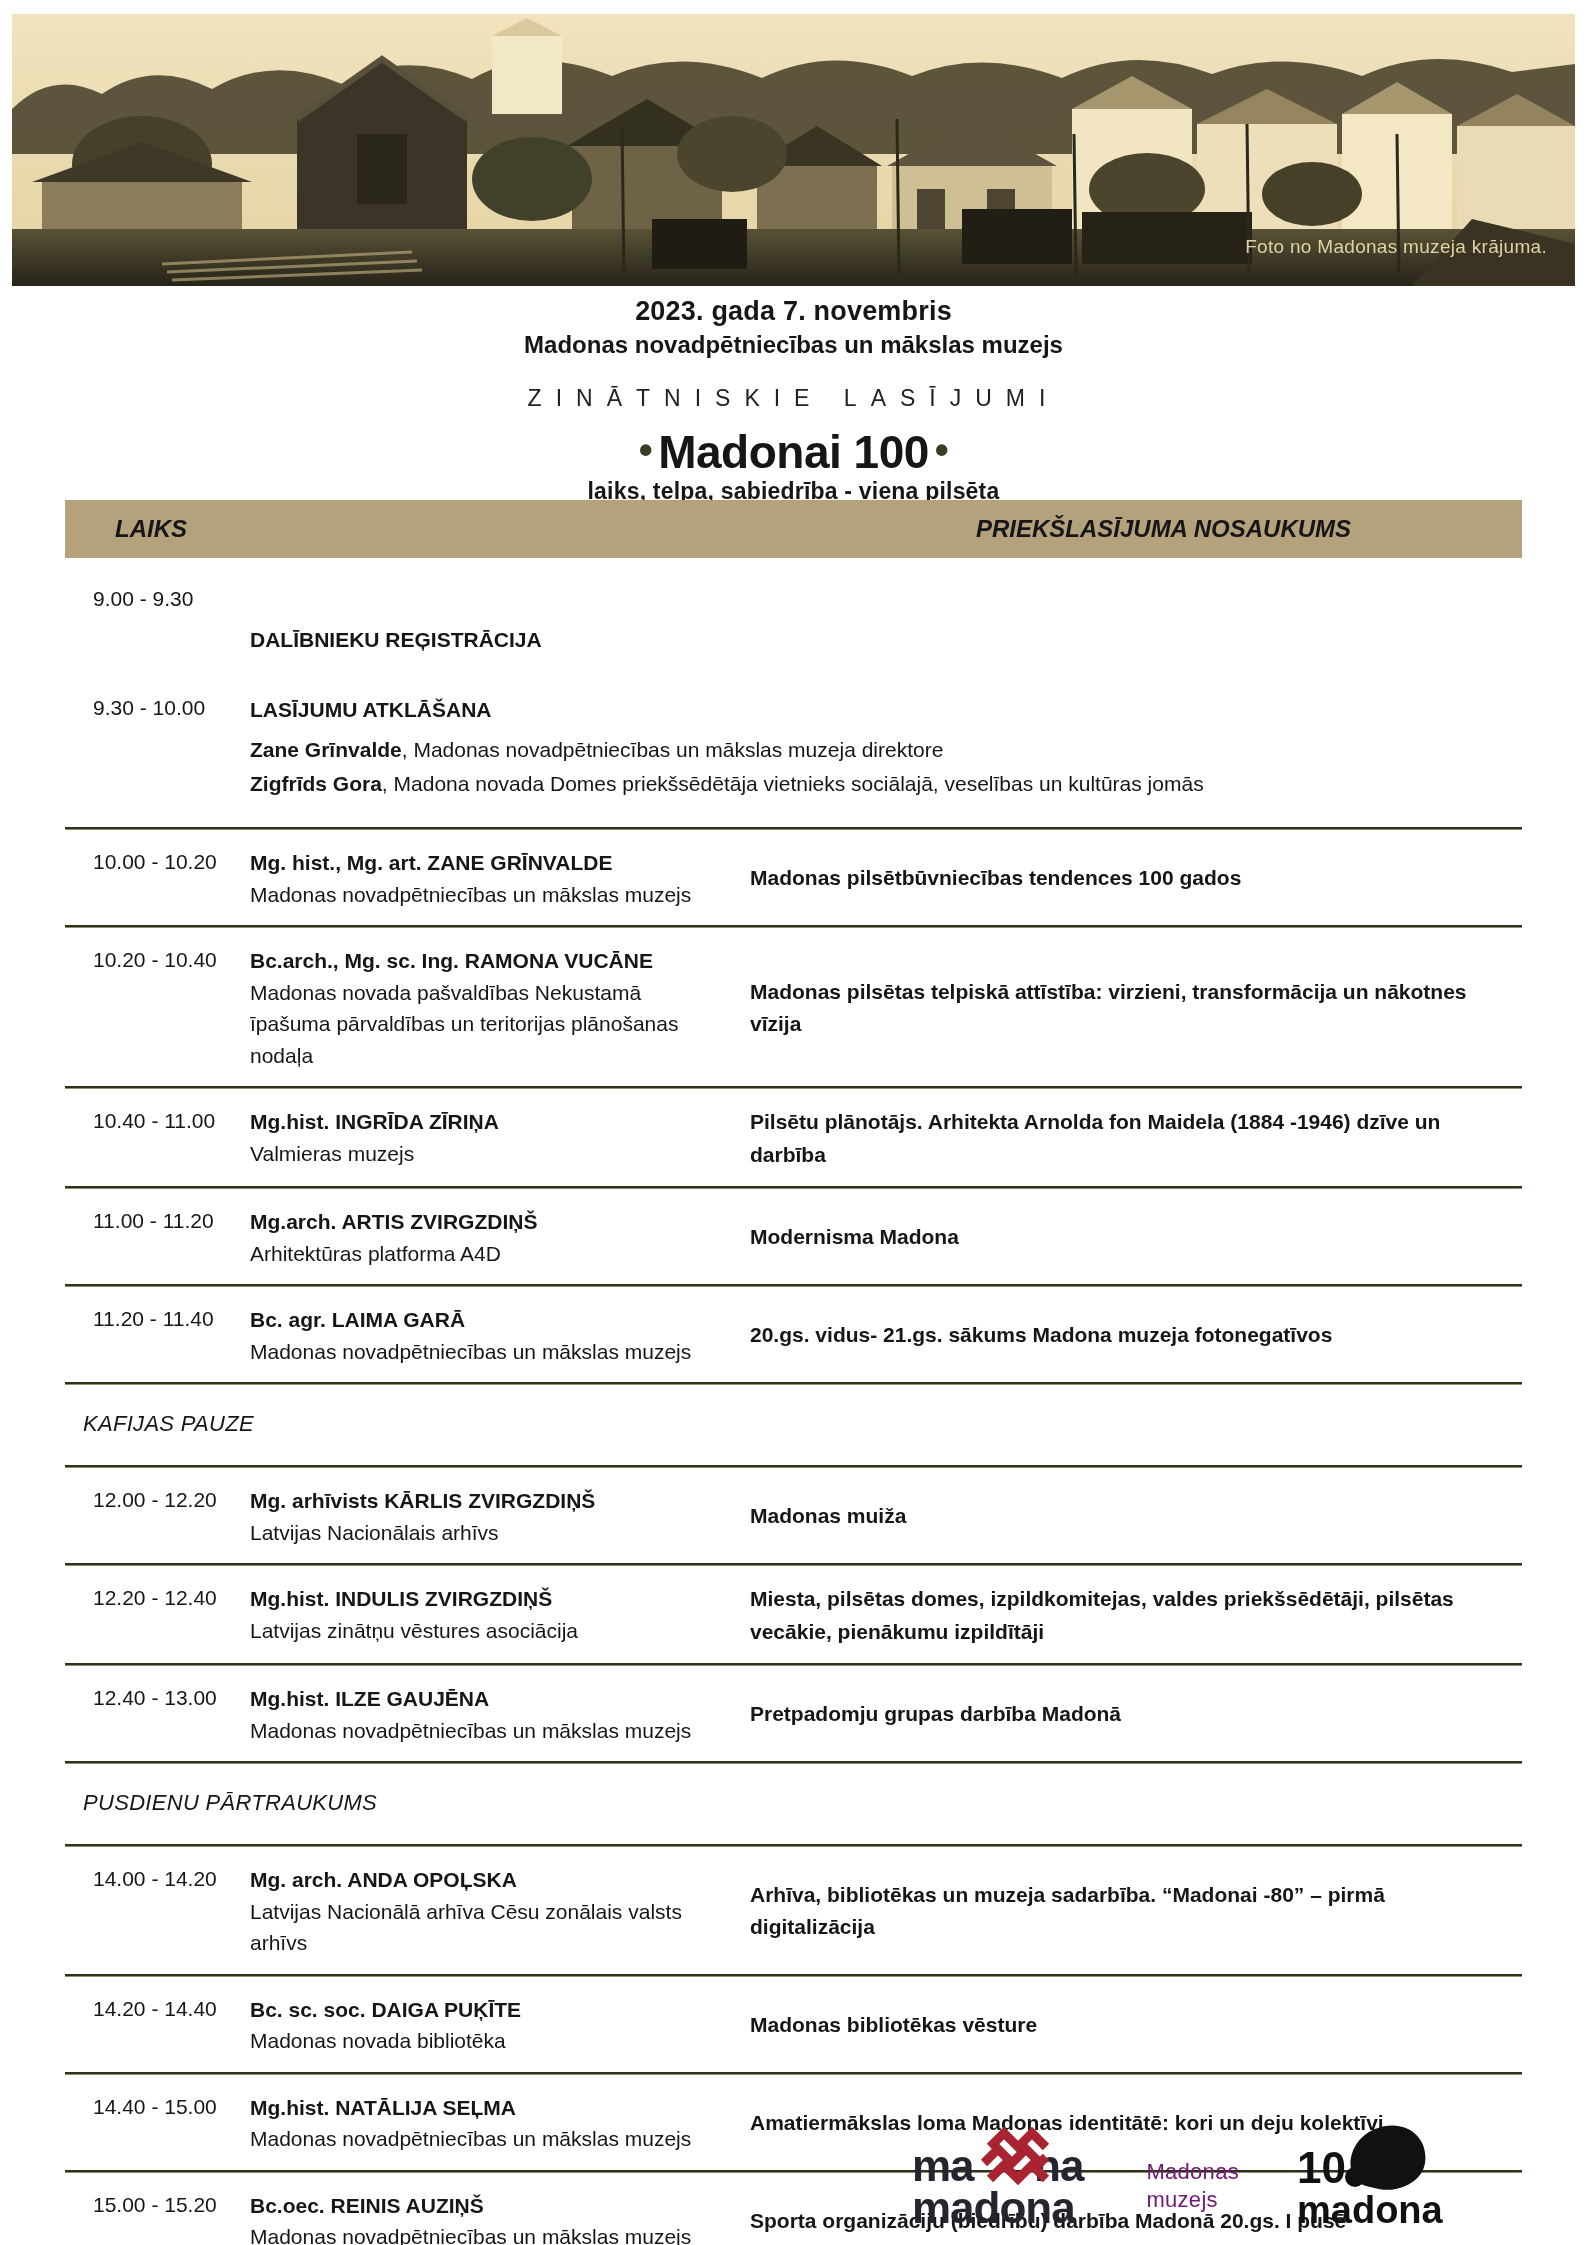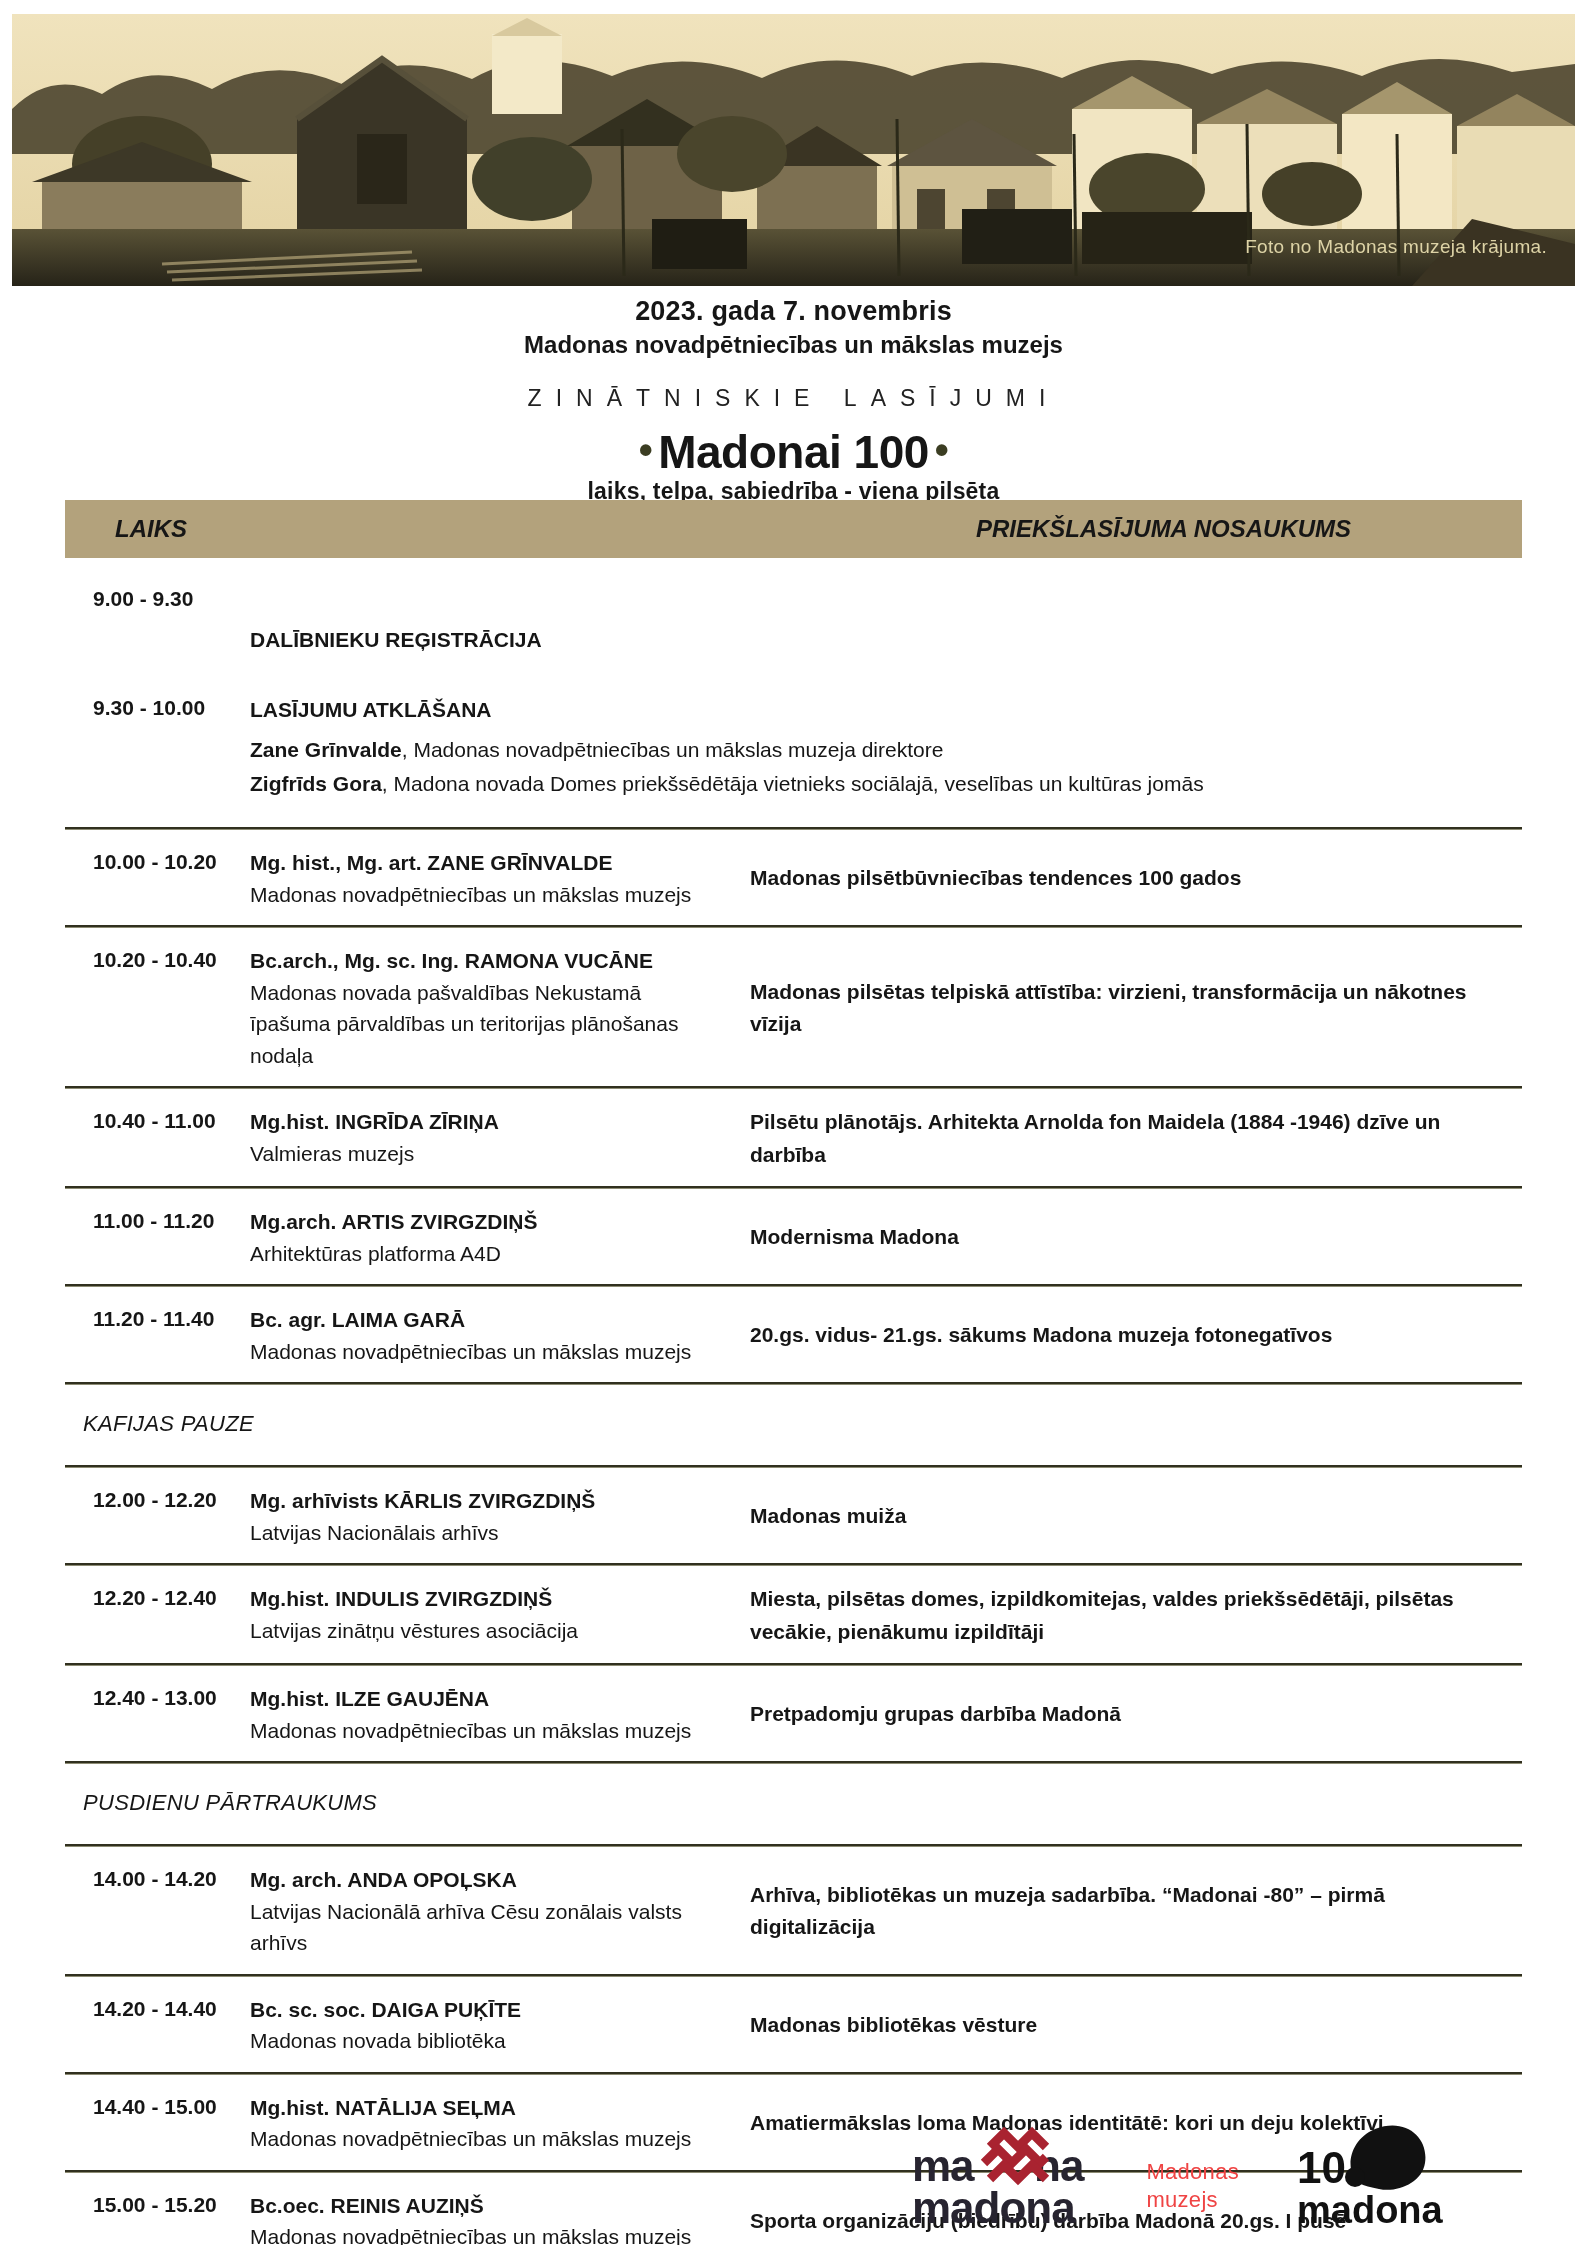--- a/index.html
+++ b/index.html
@@ -22,37 +22,37 @@
   .head .subtitle { font-size:23px; font-weight:bold; margin-top:2px; letter-spacing:.2px; }
 
   
   .band { position:absolute; left:65px; top:500px; width:1457px; height:58px;
           background:#b3a27c; display:grid; grid-template-columns:250px 430px 1fr; align-items:center;font-style:italic; }
   .band .c1 { font-size:24px; font-weight:bold; padding-left:50px; }
   .band .c3 { font-size:24px; font-weight:bold; text-align:center; padding-left:60px; }
 
   .rows { position:absolute; left:65px; top:562px; width:1457px; }
   .row { display:grid; grid-template-columns:185px 475px 1fr; align-items:start; padding:17px 0 15px 0; }
-  .row .time { font-size:21px; font-weight:bold; padding-left:28px; white-space:nowrap; padding-top:3px; }
+  .row .time { font-size:21px; font-weight:normal; padding-left:28px; white-space:nowrap; padding-top:3px; }
   .row .speaker { font-size:21px; line-height:1.5; padding-right:30px; }
   .row .speaker .name { font-weight:bold; }
   .row .title-cell { font-size:21px; font-weight:bold; line-height:1.55; padding-right:10px; align-self:center;margin-left:25px; }
   .row.plain .event { grid-column:2 / 4; font-size:21px; font-weight:bold; padding-top:3px;margin-top:41px; }
   .row.plain { padding:22px 0 24px 0; }
   .row.opening { padding-bottom:26px; }
   .row.opening .block { grid-column:2 / 4; font-size:21px; line-height:1.62; }
   .row.opening .block .hdr { font-weight:bold; padding-bottom:6px; }
   .row.opening .block .name { font-weight:bold; }
   .break-row { padding:26px 0 28px 18px; font-size:22px; font-style:italic; letter-spacing:.3px; }
   .rule { height:3px; background:linear-gradient(to bottom,#31301f 0 2px,#8d8c74 2px 3px); }
 
   
   .footer { position:absolute; right:108px; bottom:16px; display:flex; align-items:flex-end; gap:58px; }
   .logo-mana { display:flex; align-items:flex-end; gap:22px; }
-  .muzejs-label { font-size:22px; line-height:1.3; color:#ef4444; padding-bottom:14px; letter-spacing:.3px; }
+  .muzejs-label { font-size:22px; line-height:1.3; color:#701a75; padding-bottom:14px; letter-spacing:.3px; }
 </style>
 </head>
 <body>
 
 <div class="page">
 
   <div class="photo-wrap">
     <svg viewBox="0 0 1563 272" preserveAspectRatio="none">
       <defs>
         <linearGradient id="sky" x1="0" y1="0" x2="0" y2="1">

